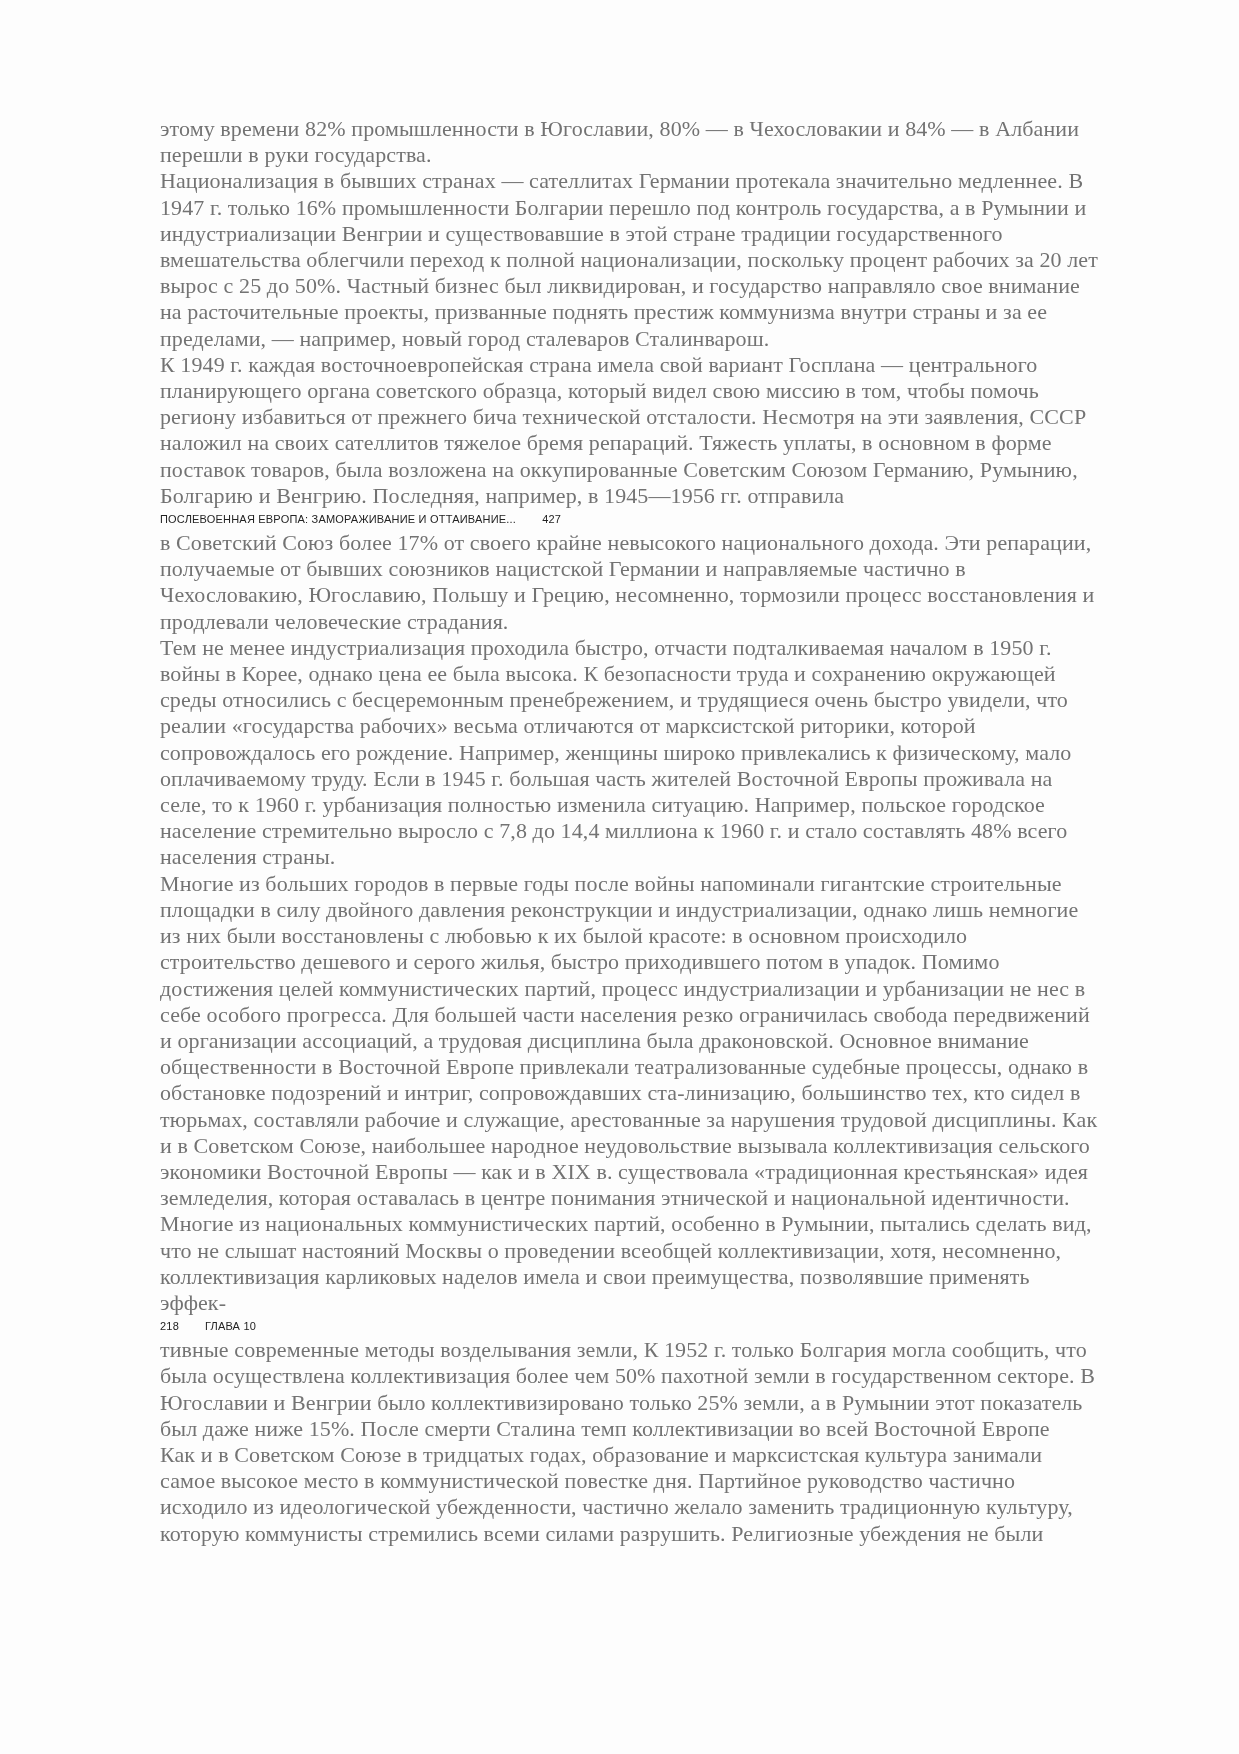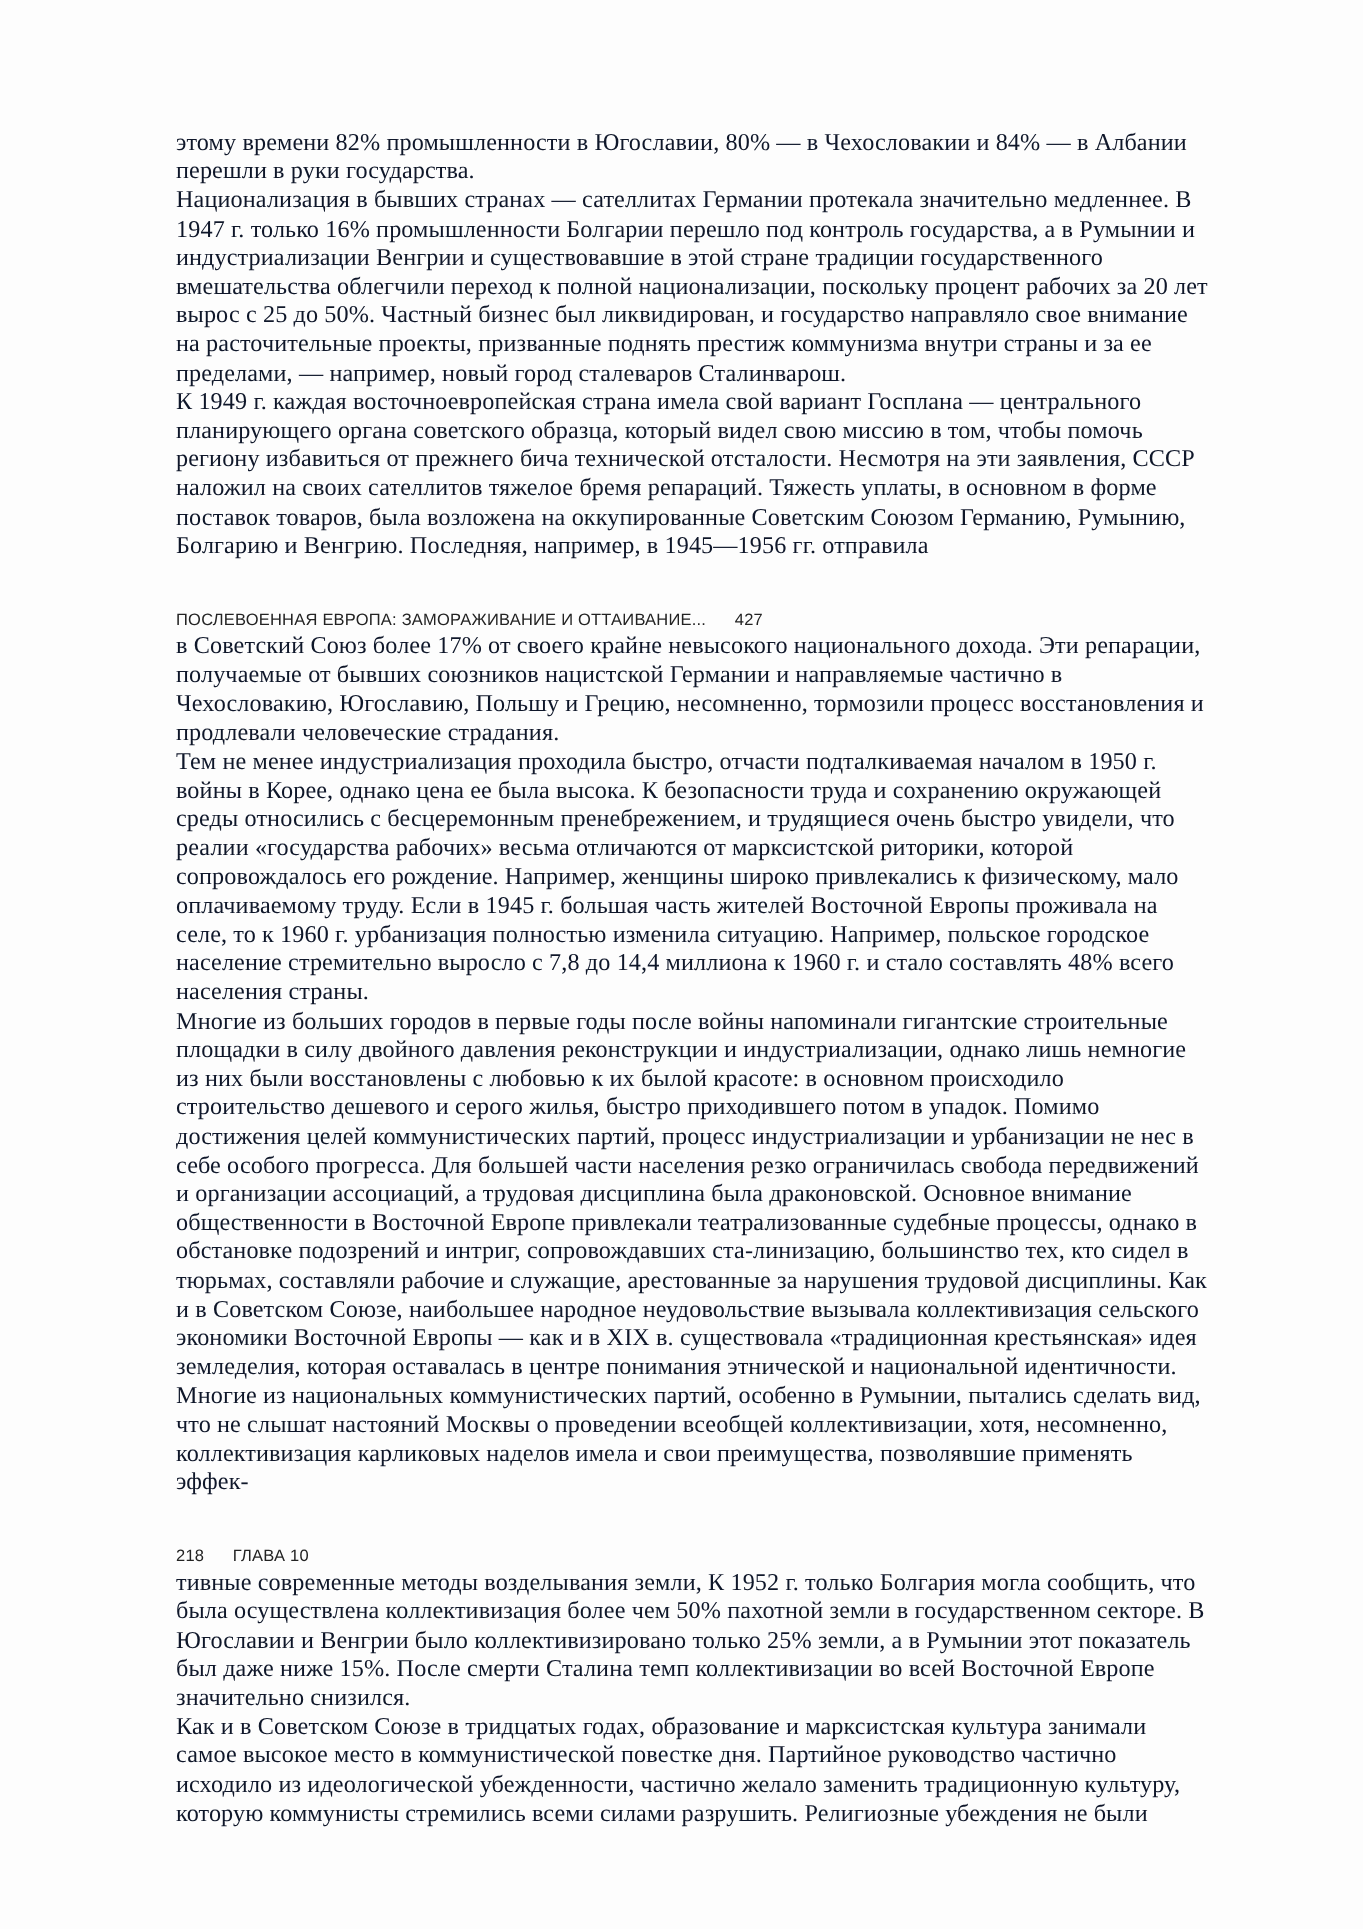--- a/index.html
+++ b/index.html
@@ -15,34 +15,33 @@
     background: #fdfdfd;
     padding: 116px 70px 0 160px;
     overflow: hidden;
   }
   .text-block {
     font-family: "Liberation Serif", "DejaVu Serif", serif;
   }
   .body-line {
     font-size: 22px;
     line-height: 26.2px;
-    color: #0f172a;
+    color: #737373;
     white-space: nowrap;
     letter-spacing: 0.1px;
   }
   .running-header {
     display: flex;
     align-items: baseline;
     font-family: "Liberation Sans", "DejaVu Sans", sans-serif;
-    font-size: 15px;
+    font-size: 11px;
     line-height: 21px;
     color: #232323;
     white-space: nowrap;
     letter-spacing: 0.2px;
-    margin-top: 44px;
   }
   .running-header .rh-part + .rh-part {
     margin-left: 26px;
   }
 </style>
 </head>
 <body>
 
 <main class="page">
   <div class="text-block" id="text-block">
@@ -96,19 +95,18 @@
       <div class="body-line">коллективизация карликовых наделов имела и свои преимущества, позволявшие применять</div>
       <div class="body-line">эффек-</div>
       <div class="running-header">
         <span class="rh-part">218</span>
         <span class="rh-part">ГЛАВА 10</span>
       </div>
       <div class="body-line">тивные современные методы возделывания земли, К 1952 г. только Болгария могла сообщить, что</div>
       <div class="body-line">была осуществлена коллективизация более чем 50% пахотной земли в государственном секторе. В</div>
       <div class="body-line">Югославии и Венгрии было коллективизировано только 25% земли, а в Румынии этот показатель</div>
       <div class="body-line">был даже ниже 15%. После смерти Сталина темп коллективизации во всей Восточной Европе</div>
-      <div class="body-line">значительно снизился.</div>
       <div class="body-line">Как и в Советском Союзе в тридцатых годах, образование и марксистская культура занимали</div>
       <div class="body-line">самое высокое место в коммунистической повестке дня. Партийное руководство частично</div>
       <div class="body-line">исходило из идеологической убежденности, частично желало заменить традиционную культуру,</div>
       <div class="body-line">которую коммунисты стремились всеми силами разрушить. Религиозные убеждения не были</div>
     </div>
 </main>
 
 </body></html>

